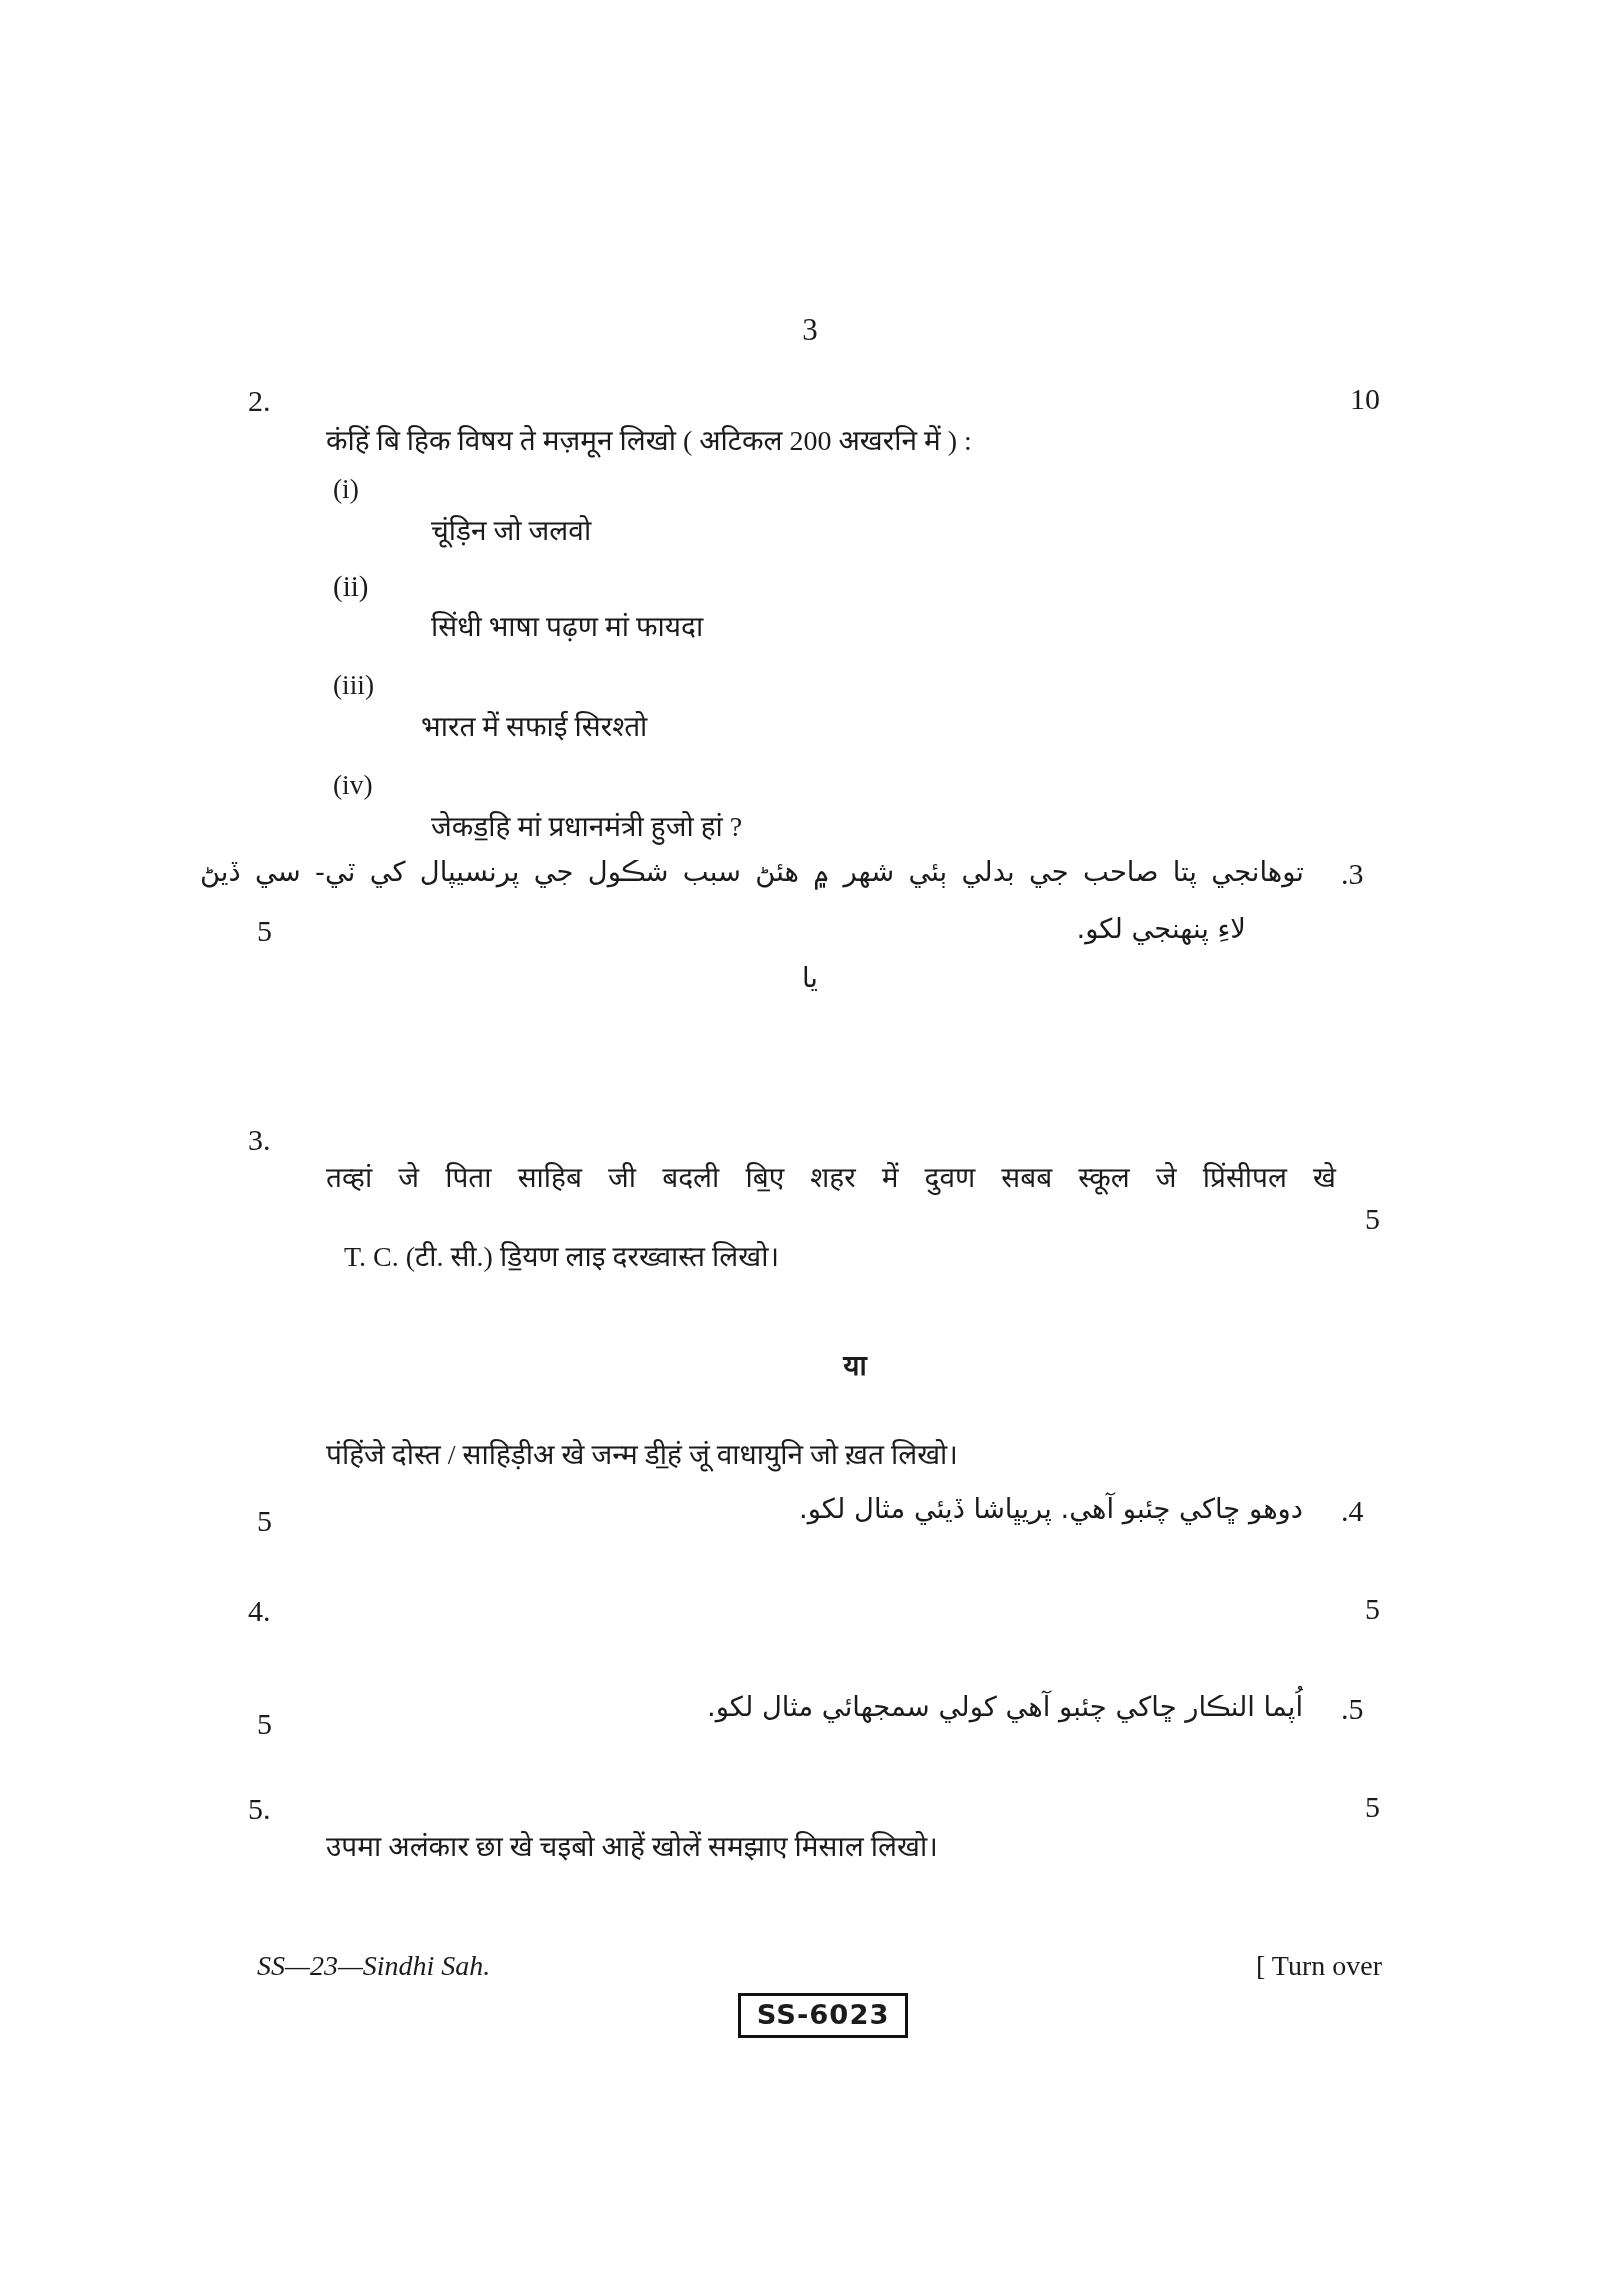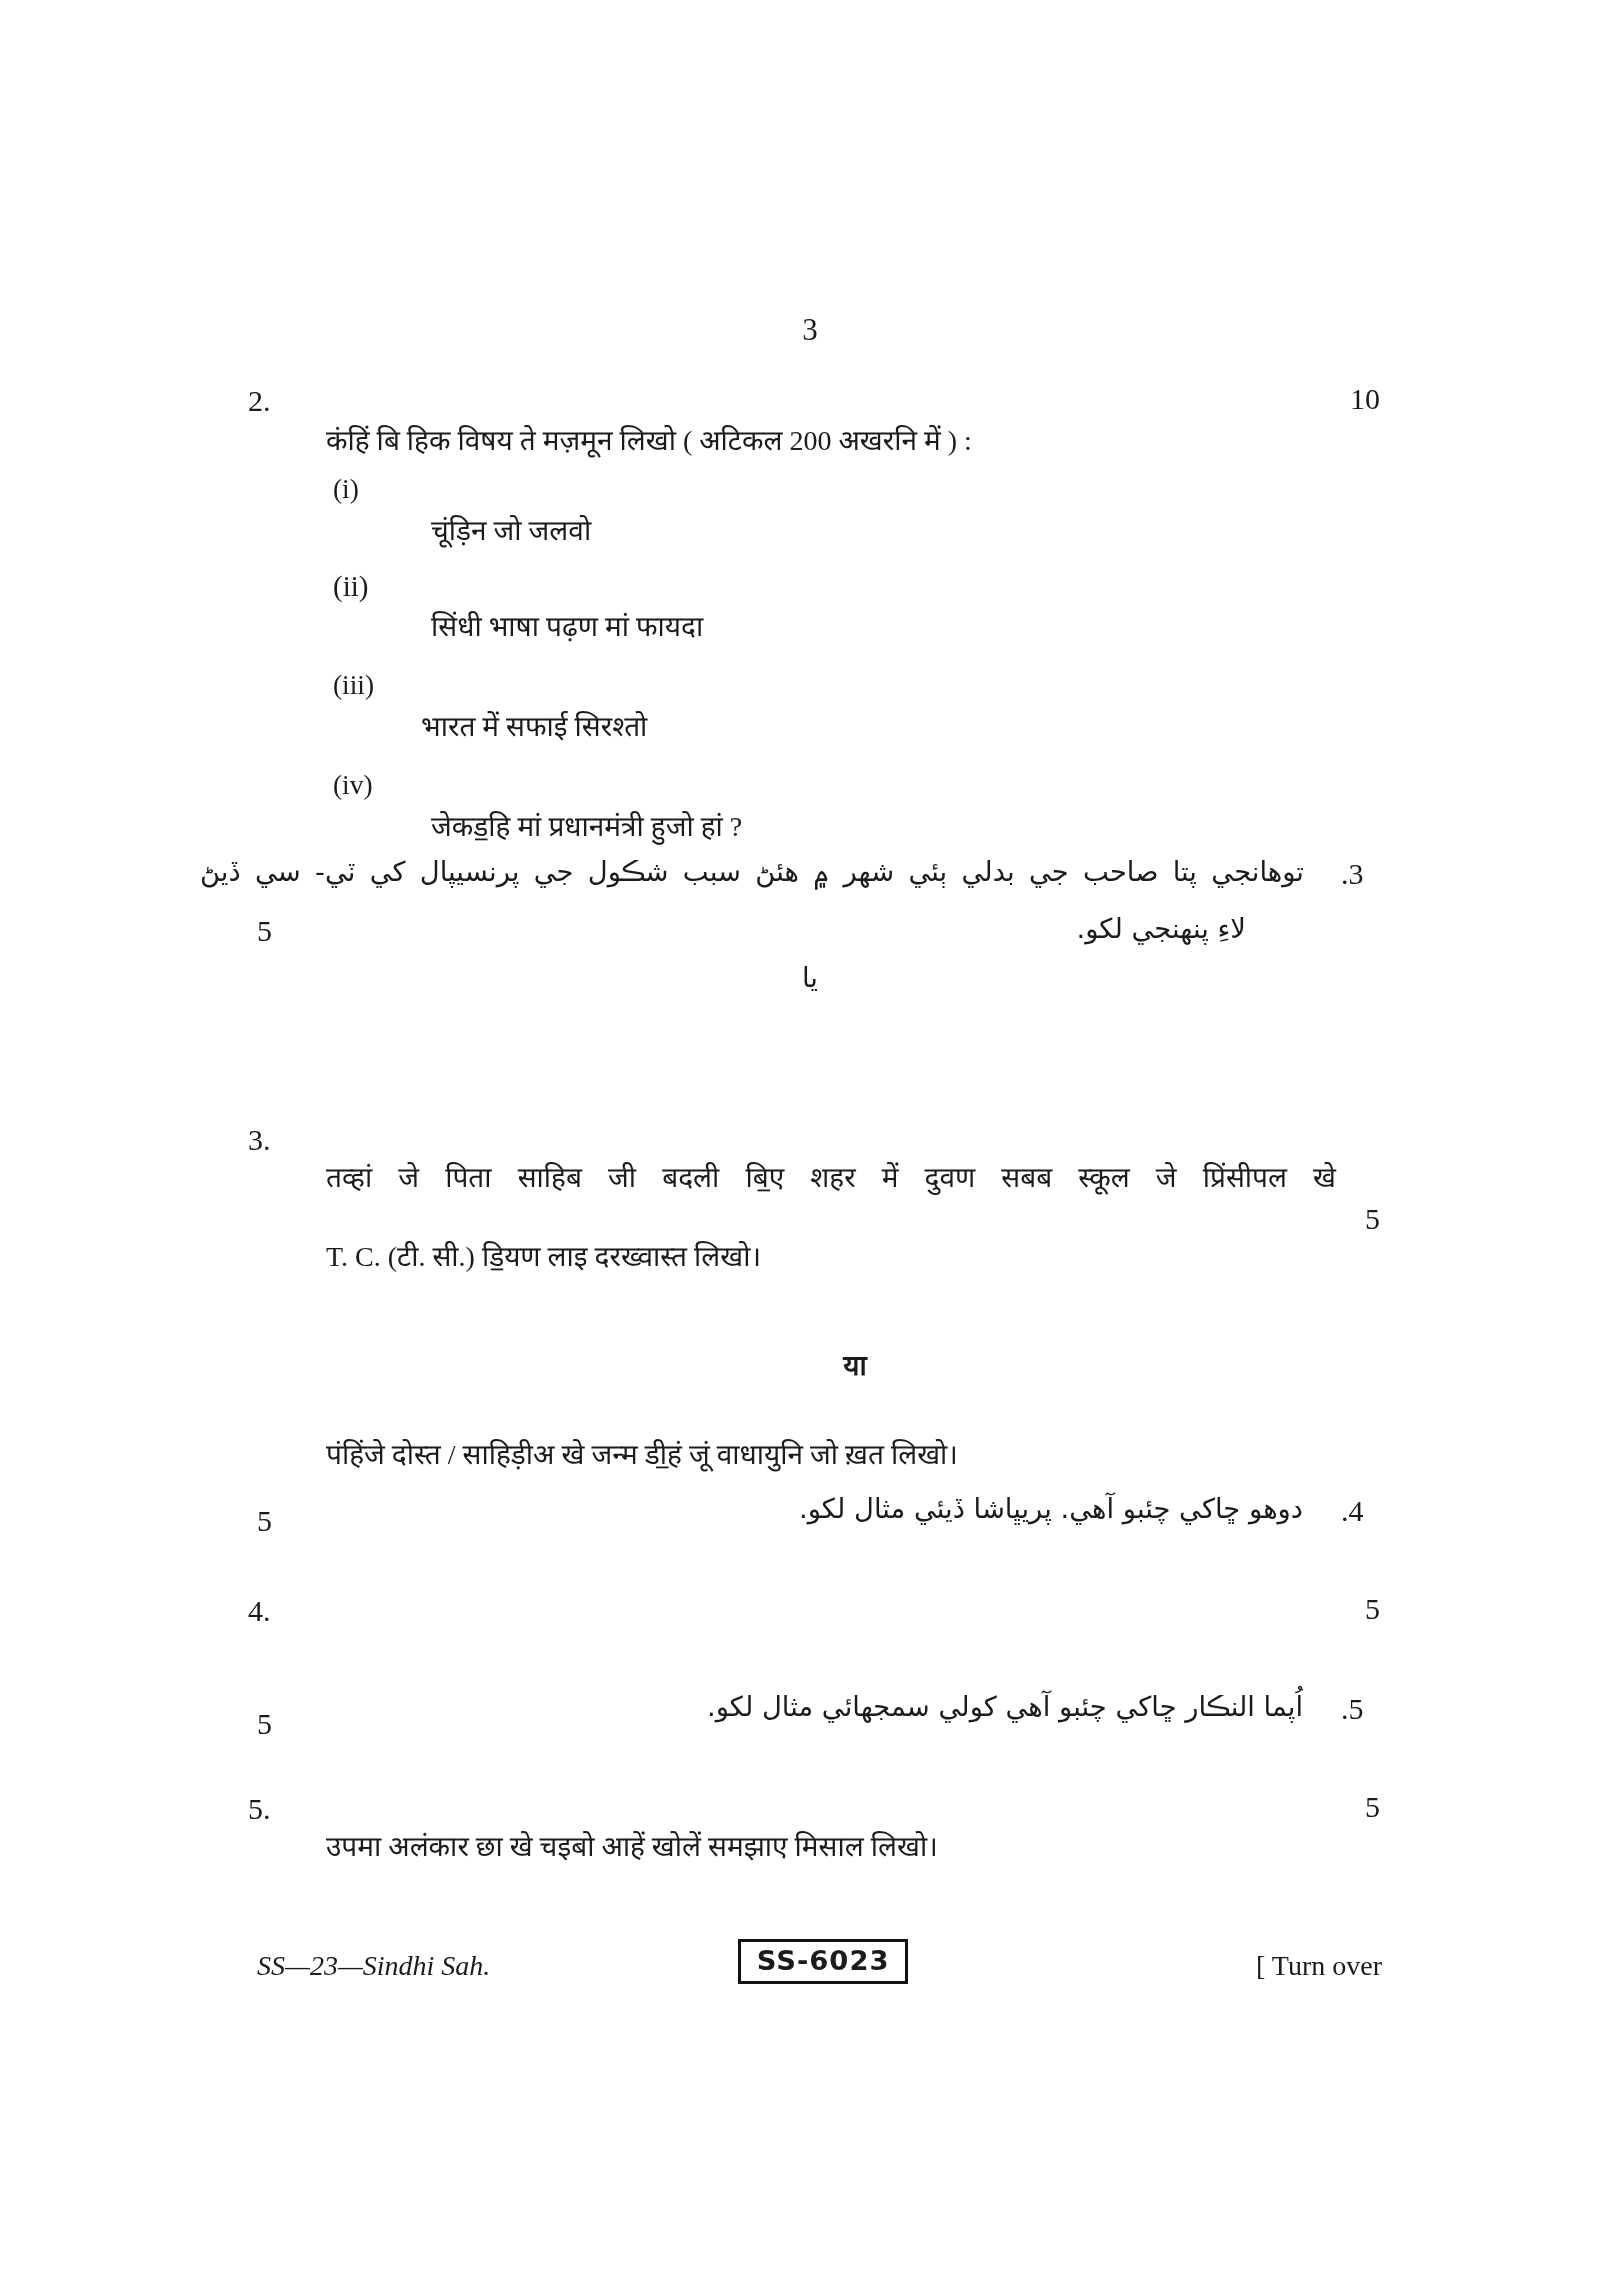--- a/index.html
+++ b/index.html
@@ -58,21 +58,21 @@
   <div class="abs num ltr" style="top:857px; left:1341px;">.3</div>
   <div class="abs ar justify" style="top:853px; left:200px; width:1104px;">توهانجي پتا صاحب جي بدلي ٻئي شهر ۾ هئڻ سبب شڪول جي پرنسيپال کي ٽي- سي ڏيڻ</div>
   <div class="abs ar" style="top:910px; right:374px;">لاءِ پنهنجي لکو.</div>
   <div class="abs marks" style="top:914px; left:257px;">5</div>
 
   <div class="abs ar center-line" style="top:959px; left:0; right:0;">يا</div>
 
 
   <div class="abs num" style="top:1123px; left:248px;">3.</div>
   <div class="abs dev justify" style="top:1119px; left:326px; width:1010px;">तव्हां जे पिता साहिब जी बदली बि̲ए शहर में दुवण सबब स्कूल जे प्रिंसीपल खे</div>
-  <div class="abs dev" style="top:1198px; left:326px;">T. C. (टी. सी.) डि̲यण लाइ दरख्वास्त लिखो।</div>
+  <div class="abs dev" style="top:1198px; left:344px;">T. C. (टी. सी.) डि̲यण लाइ दरख्वास्त लिखो।</div>
   <div class="abs marks" style="top:1202px; right:240px;">5</div>
 
   <div class="abs dev center-line" style="top:1307px; left:90px; right:0; font-weight:bold;">या</div>
 
   <div class="abs dev" style="top:1396px; left:326px;">पंहिंजे दोस्त / साहिड़ीअ खे जन्म डी̲हं जूं वाधायुनि जो ख़त लिखो।</div>
 
   <div class="abs num ltr" style="top:1494px; left:1341px;">.4</div>
   <div class="abs ar" style="top:1490px; right:317px;">دوهو ڇاکي چئبو آهي. پريڀاشا ڏيئي مثال لکو.</div>
   <div class="abs marks" style="top:1504px; left:257px;">5</div>
 
@@ -81,17 +81,17 @@
 
   <div class="abs num ltr" style="top:1692px; left:1341px;">.5</div>
   <div class="abs ar" style="top:1688px; right:317px;">اُپما النڪار ڇاکي چئبو آهي کولي سمجهائي مثال لکو.</div>
   <div class="abs marks" style="top:1707px; left:257px;">5</div>
 
   <div class="abs num" style="top:1792px; left:248px;">5.</div>
   <div class="abs dev" style="top:1788px; left:326px;">उपमा अलंकार छा खे चइबो आहें खोलें समझाए मिसाल लिखो।</div>
   <div class="abs marks" style="top:1790px; right:240px;">5</div>
 
   <div class="abs footer-left" style="top:1950px; left:257px;">SS—23—Sindhi Sah.</div>
-  <div class="abs footer-box" style="top:1939px; left:738px;text-align:center;">SS-6023</div>
+  <div class="abs footer-box" style="top:1993px; left:738px;text-align:center;">SS-6023</div>
   <div class="abs footer-right" style="top:1950px; right:238px;">[ Turn over</div>
 
 </div>
 
 
 </body></html>

